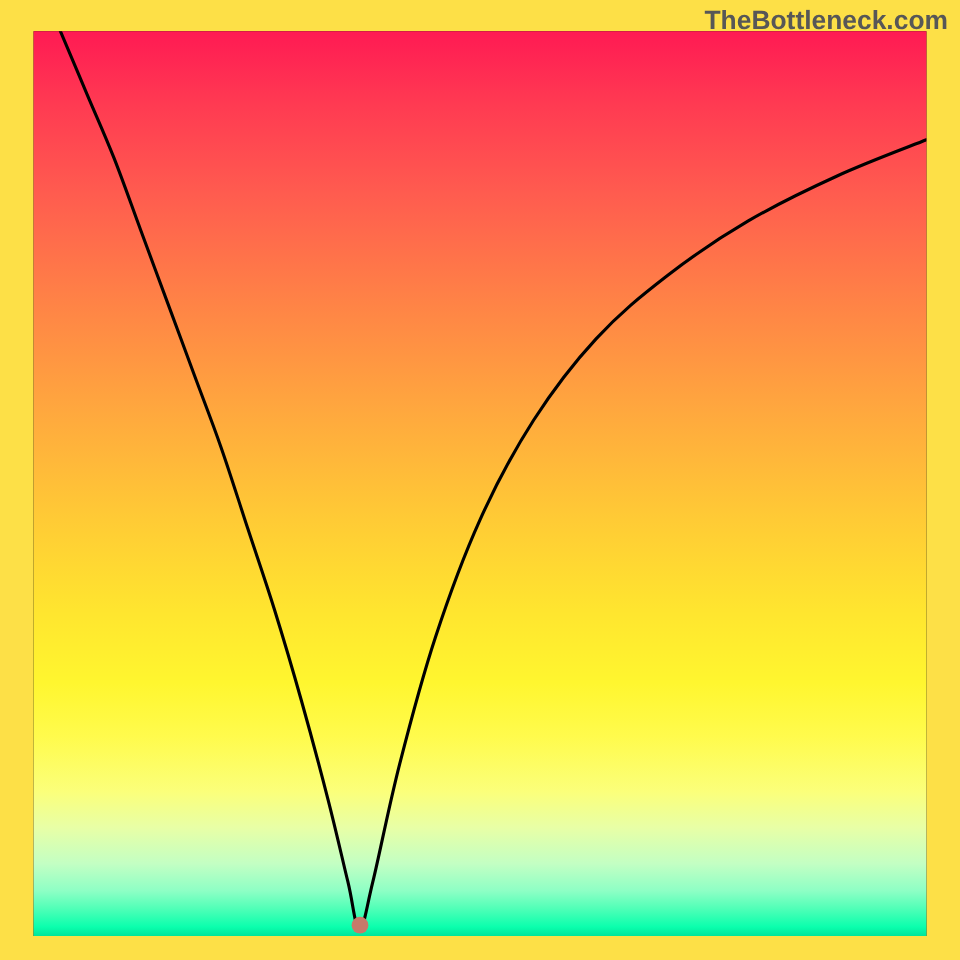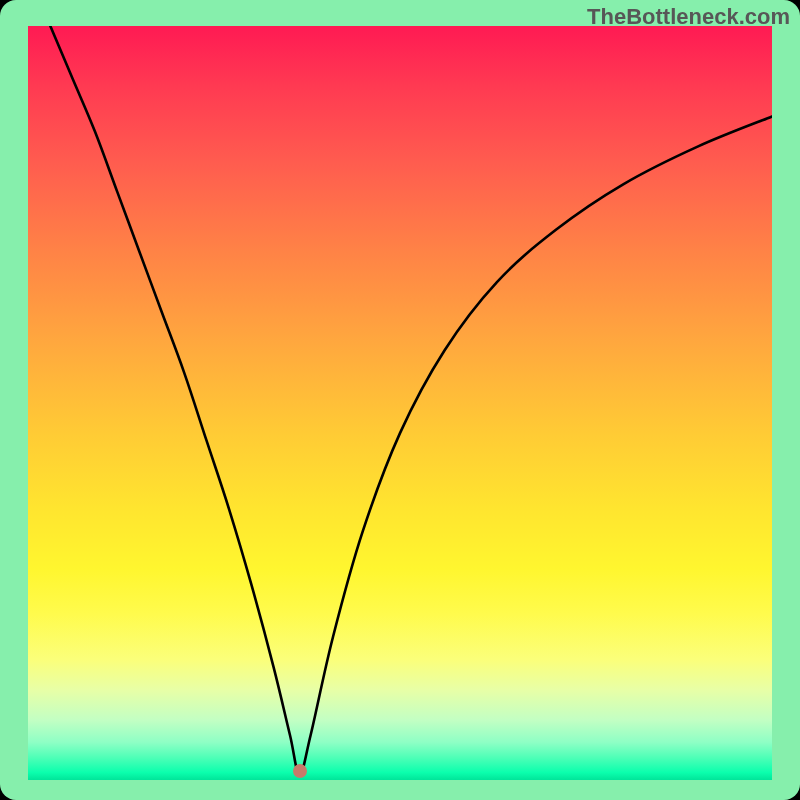--- a/index.html
+++ b/index.html
@@ -8,22 +8,21 @@
     width: 800px;
     height: 800px;
     background: #000;
     font-family: Arial, Helvetica, sans-serif;
     overflow: hidden;
   }
   .stage {
     position: relative;
     width: 800px;
     height: 800px;
-    background: #86efac;
-    border-radius: 16px;
+    background: #fde047;
   }
   .watermark {
     position: absolute;
     top: 4px;
     right: 10px;
     color: #575757;
     font-size: 22px;
     font-weight: 600;
     letter-spacing: 0px;
     z-index: 5;

